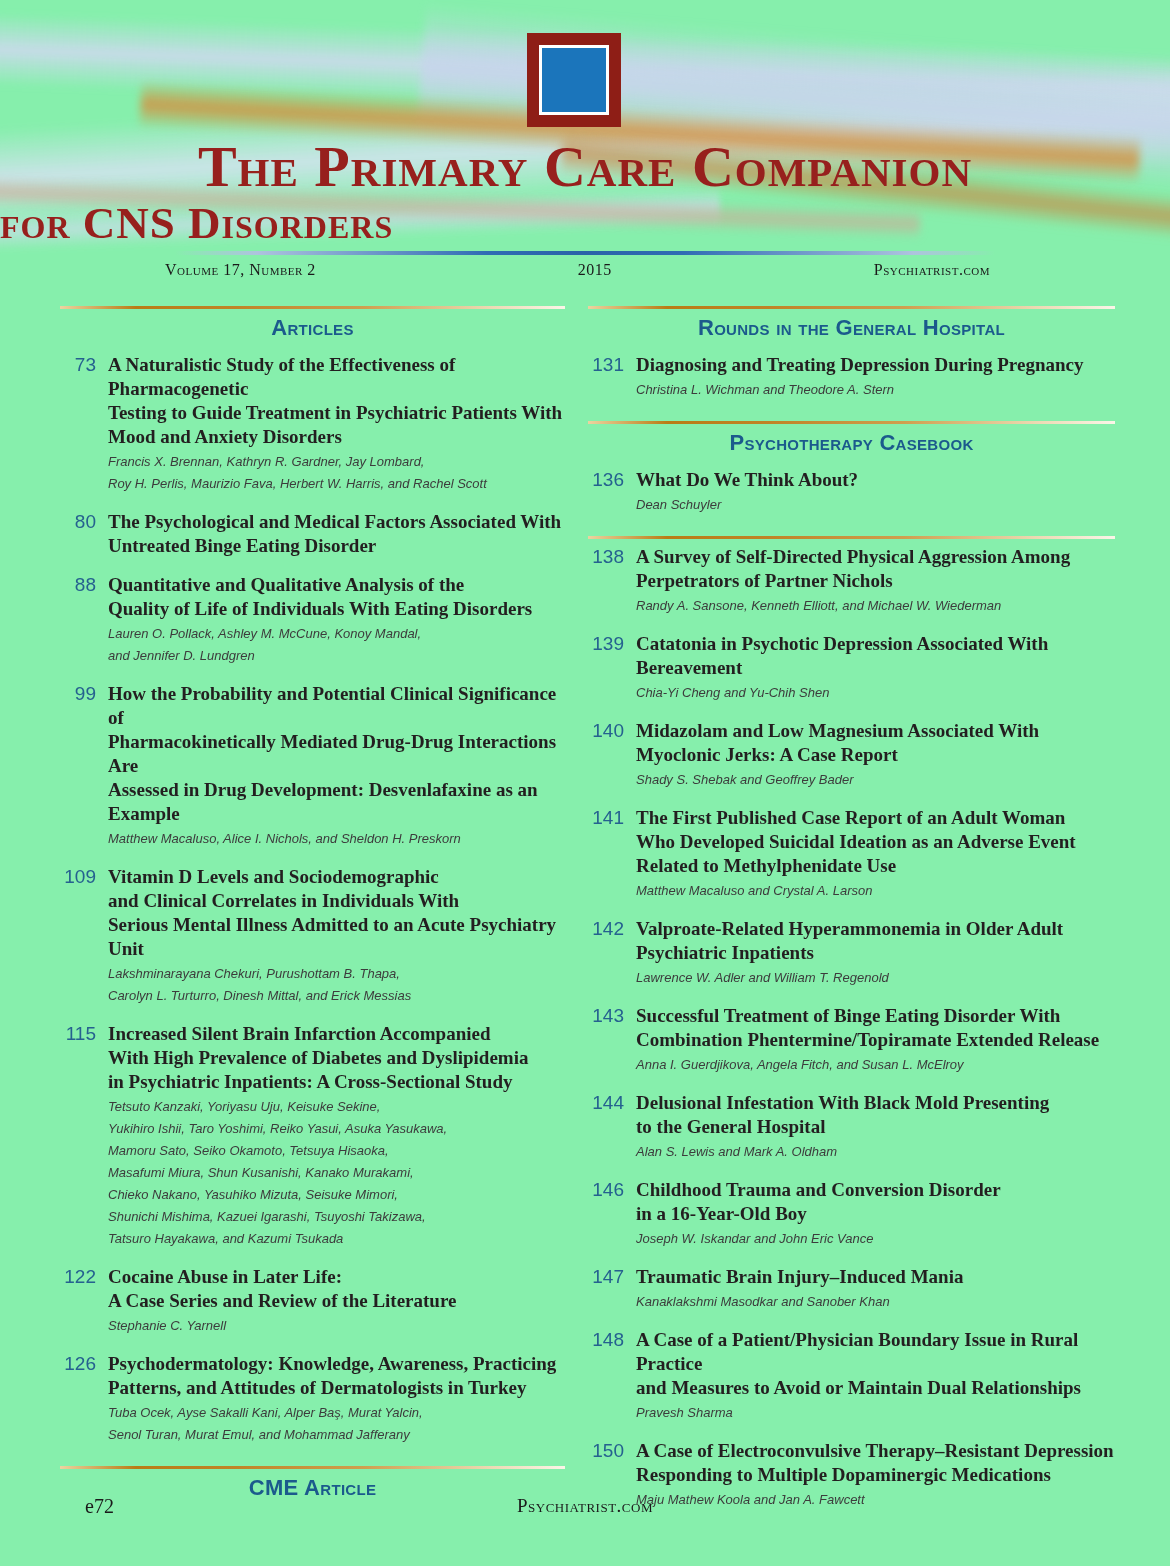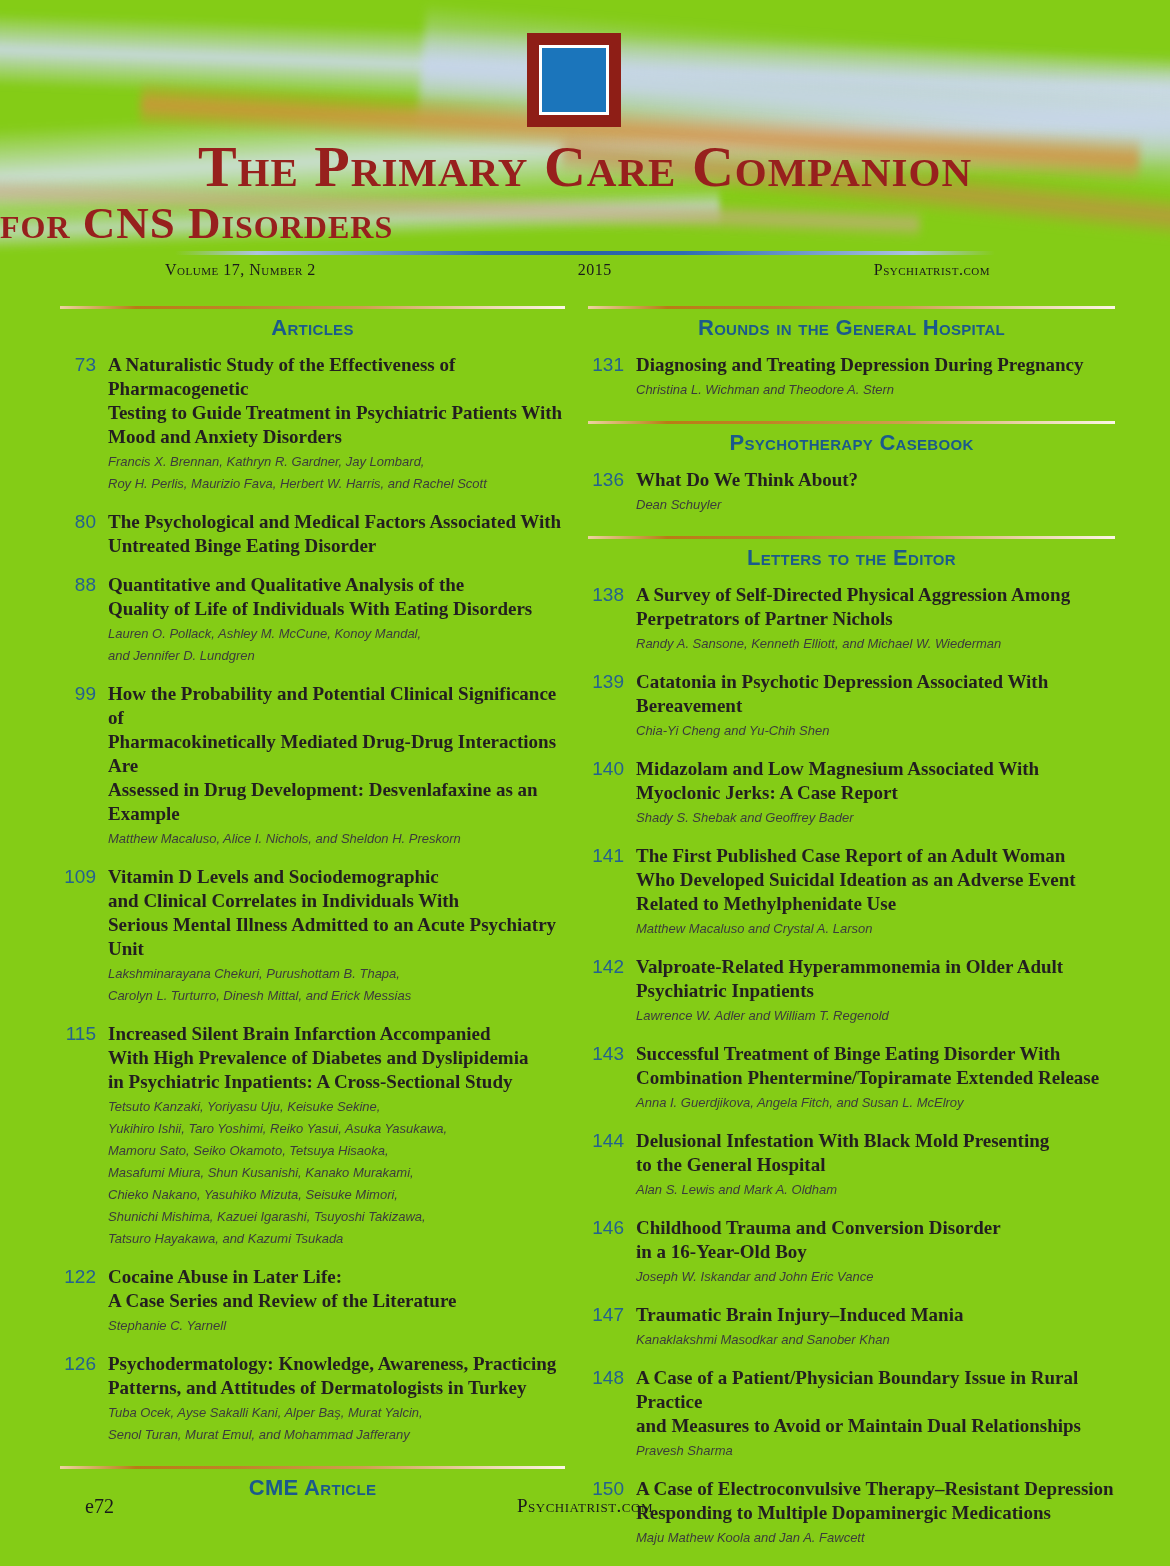--- a/index.html
+++ b/index.html
@@ -1,20 +1,20 @@
 <!DOCTYPE html>
 <html><head>
 <meta charset="utf-8">
 <style>
   html,body{margin:0;padding:0;background:#ffffff;}
   .page{
     position:relative;
     width:1170px;height:1566px;
     margin:0 auto;
-    background:#84cc16;
+    background:#86efac;
     font-family:"Liberation Serif", serif;
     color:#231f20;
     overflow:hidden;
   }
 
   
   .banner{position:absolute;top:0;left:0;width:1170px;height:300px;overflow:hidden;}
   .ribbon{position:absolute;pointer-events:none;}
   .rb-blue1{top:34px;left:-60px;width:1340px;height:74px;transform:rotate(2deg);
     background:linear-gradient(180deg,rgba(214,224,240,0),rgba(205,218,238,.9),rgba(214,224,240,0));filter:blur(3px);}
@@ -210,21 +210,20 @@
           <div class="entry">
             <span class="pg">136</span>
             <div class="txt">
               <div class="title">What Do We Think About?</div>
               <div class="authors">Dean Schuyler</div>
             </div>
           </div>
         </section>
         <section class="section">
           <div class="rule-gold"></div>
-          <h2 class="section-heading">Letters to the Editor</h2>
           <div class="entry">
             <span class="pg">138</span>
             <div class="txt">
               <div class="title">A Survey of Self-Directed Physical Aggression Among
 Perpetrators of Partner Nichols</div>
               <div class="authors">Randy A. Sansone, Kenneth Elliott, and Michael W. Wiederman</div>
             </div>
           </div>
           <div class="entry">
             <span class="pg">139</span>

